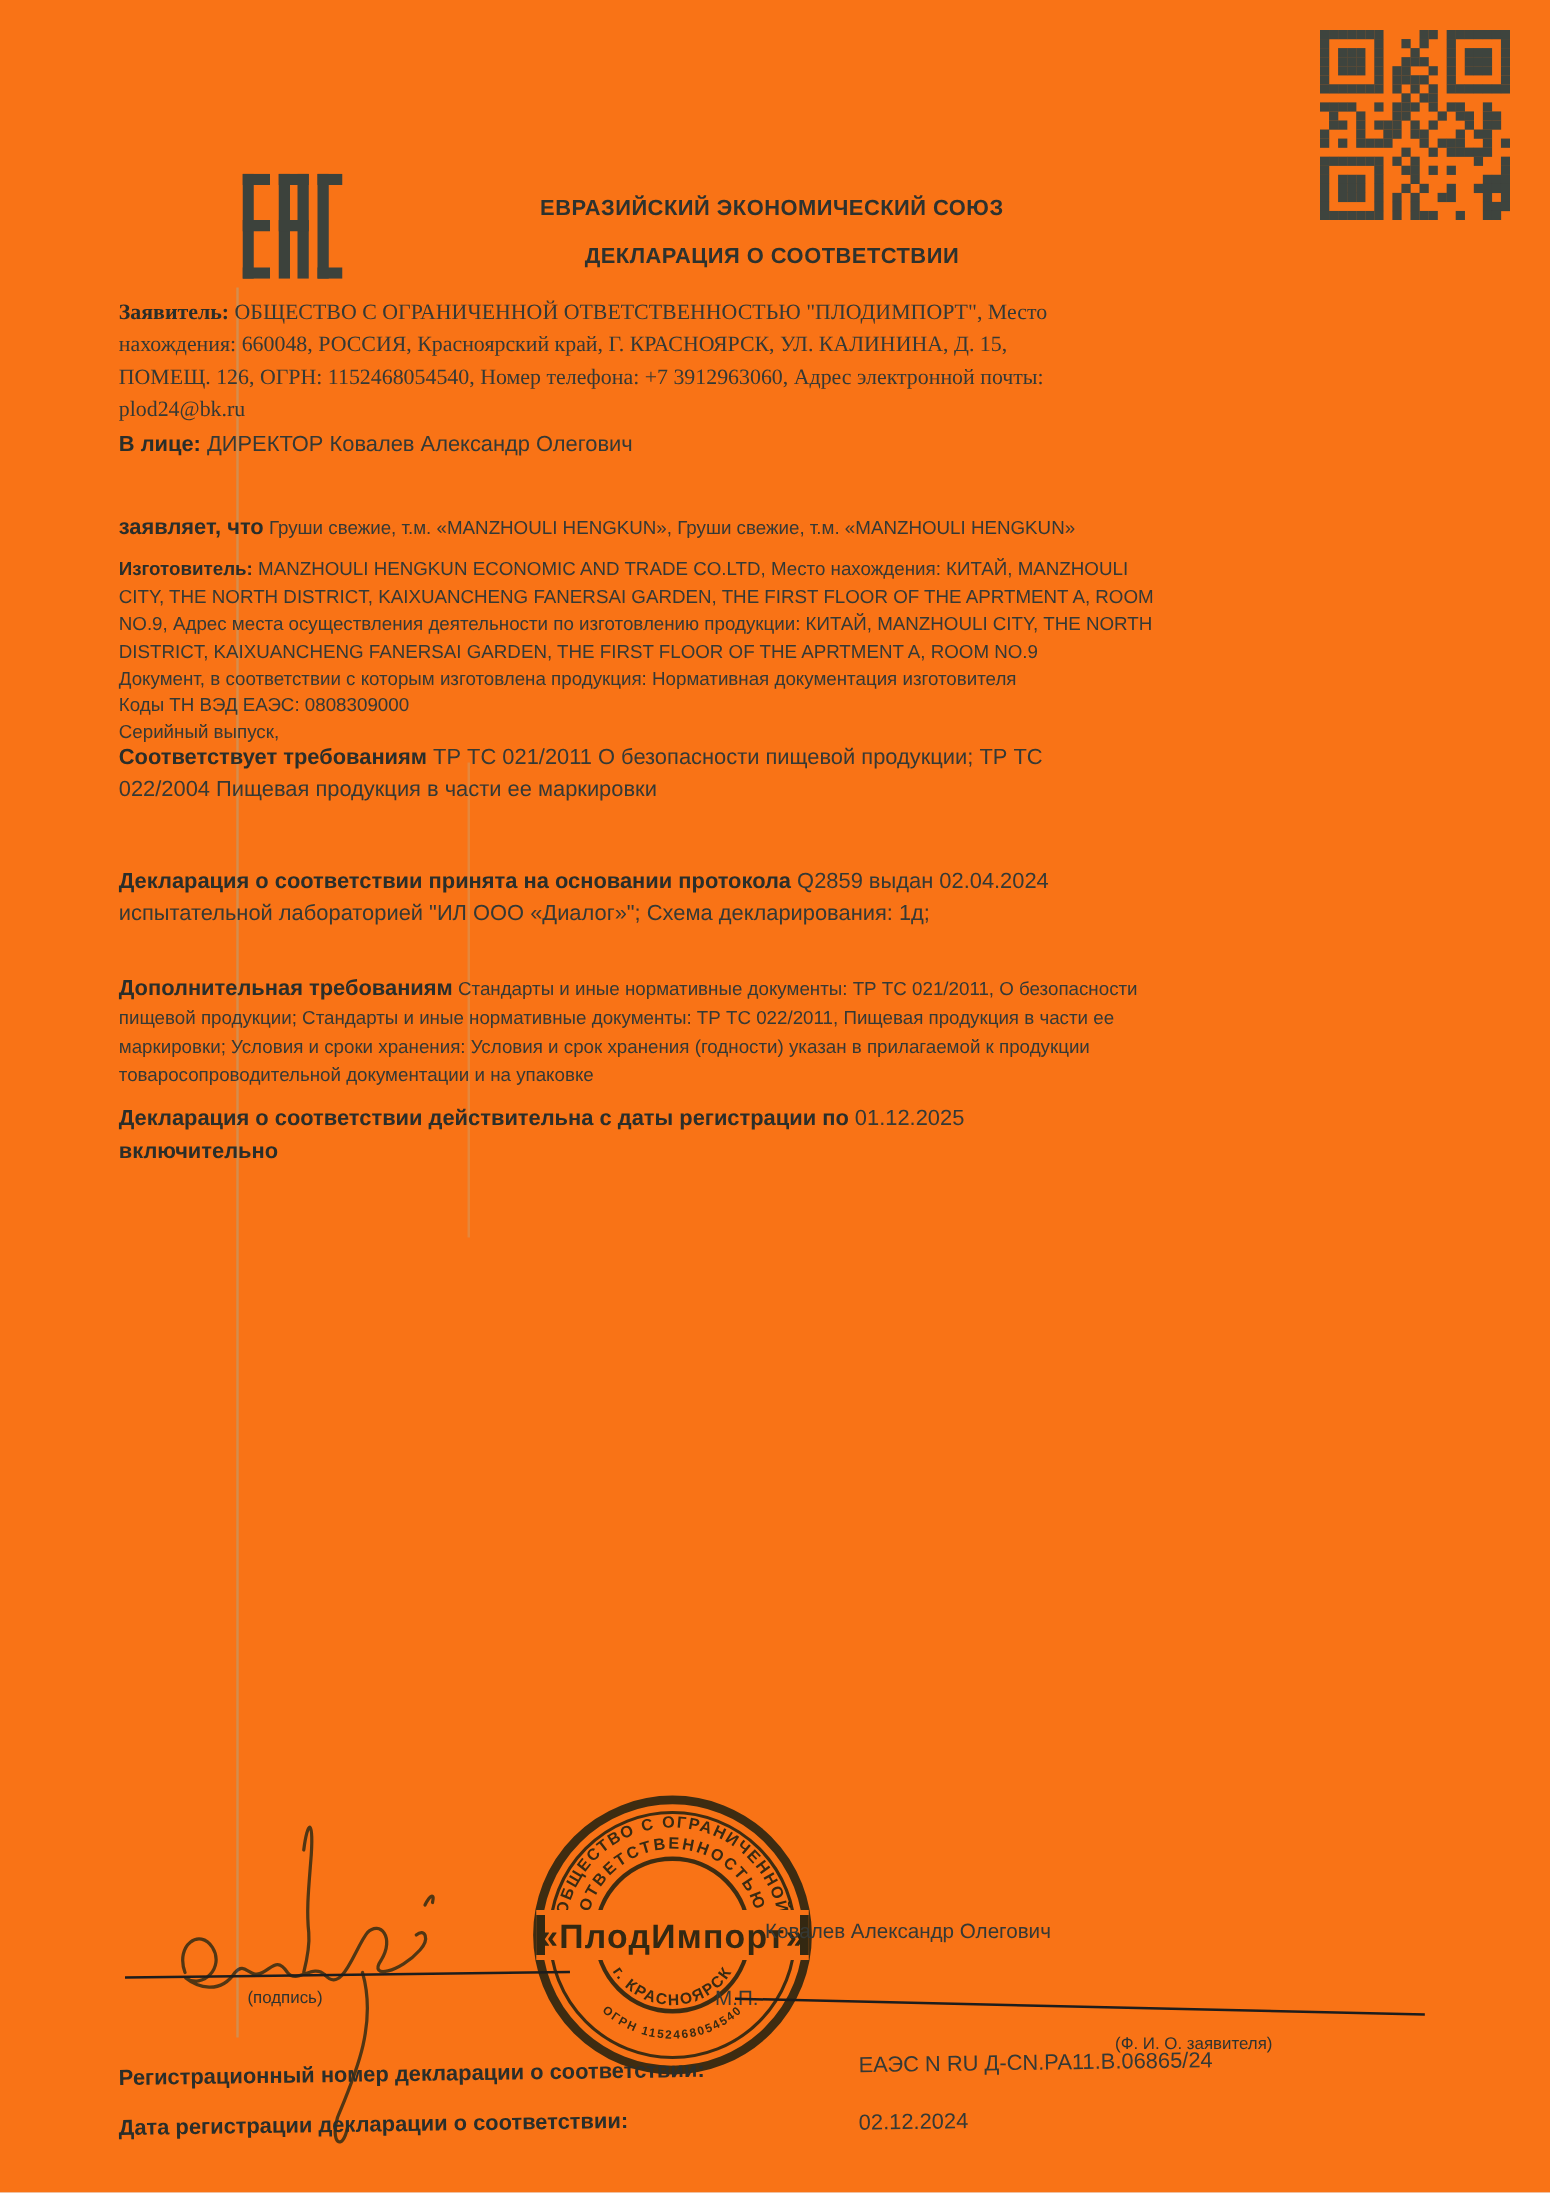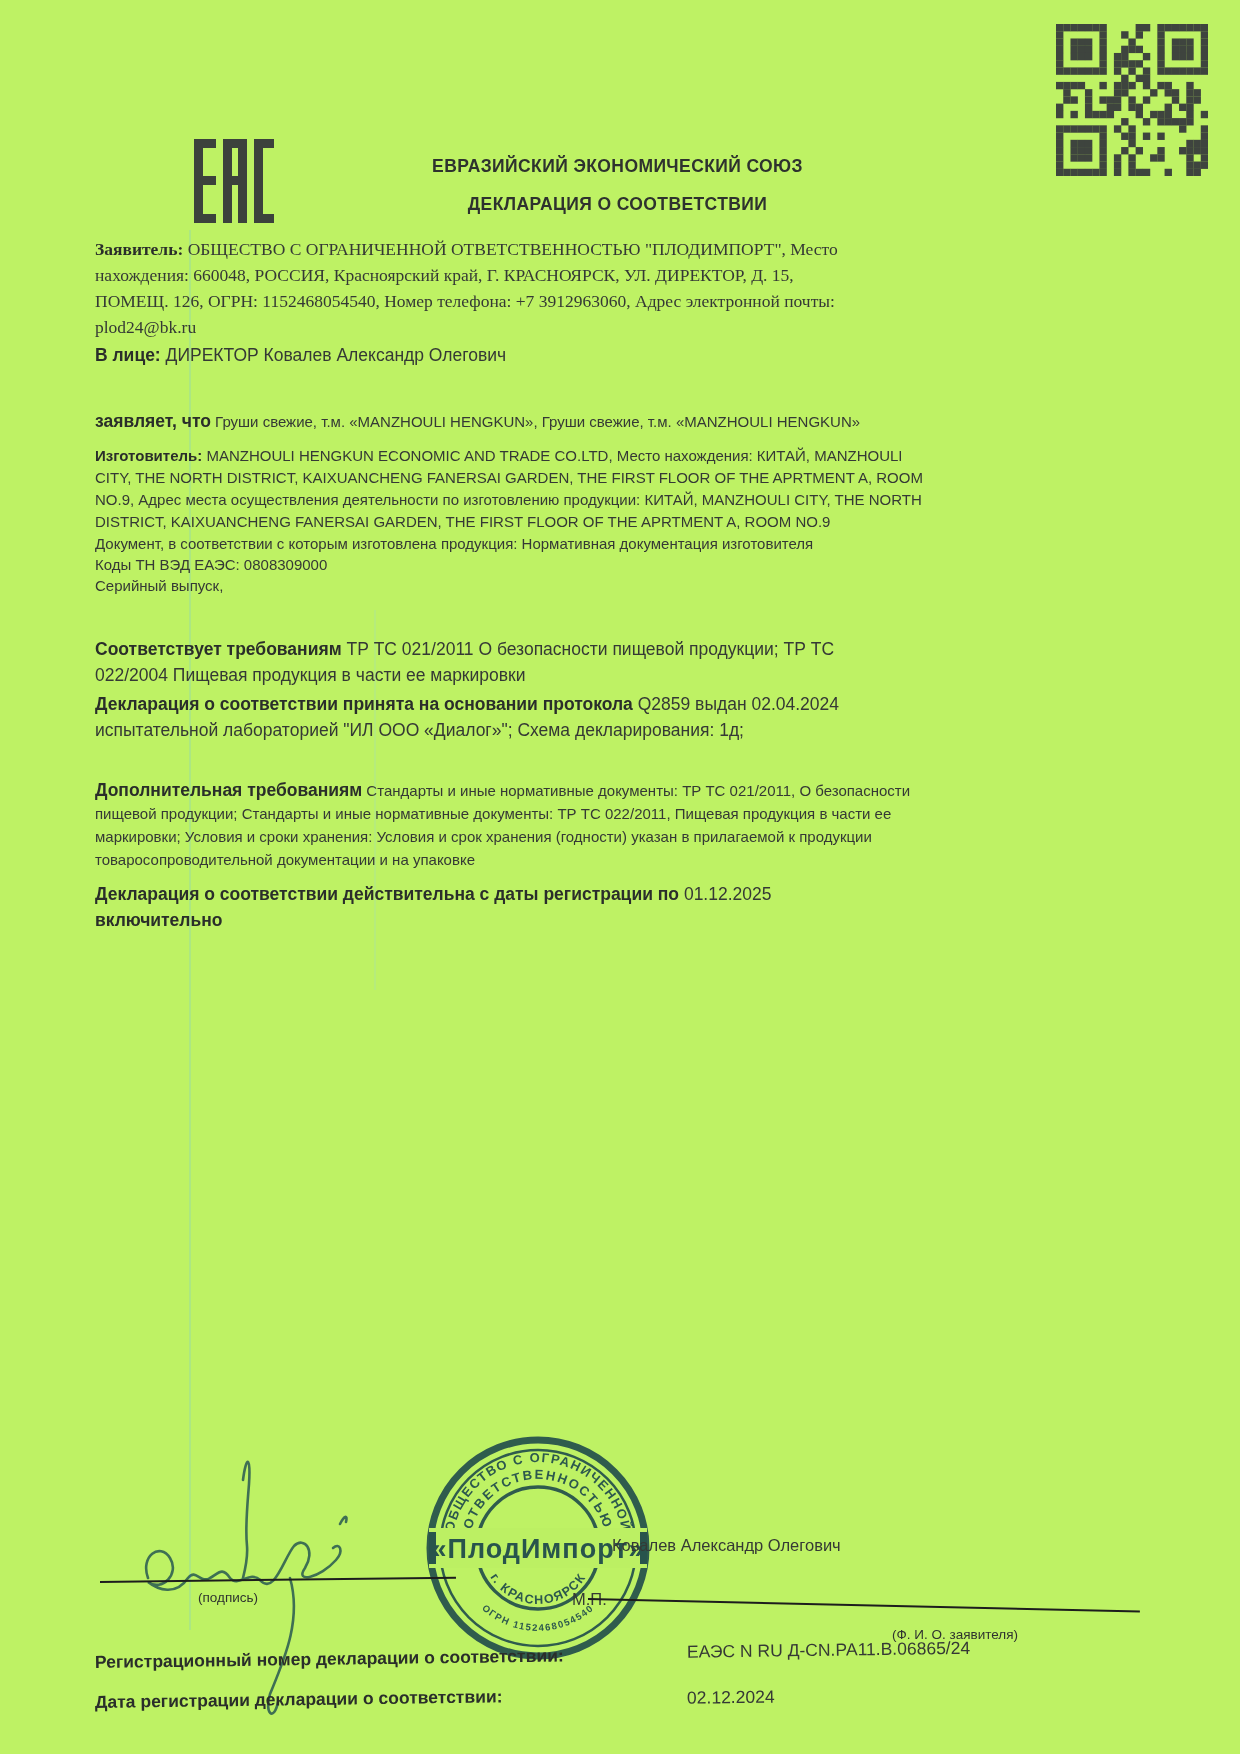--- a/index.html
+++ b/index.html
@@ -1,18 +1,18 @@
 <!DOCTYPE html>
 <html><head>
 <meta charset="utf-8">
 <style>
   html,body{margin:0;padding:0;background:#e8e8e8;}
   .page{
     position:relative;width:1240px;height:1754px;margin:0 auto;
-    background:#bef264;overflow:hidden;
+    background:#f97316;overflow:hidden;
     font-family:"Liberation Sans","DejaVu Sans",sans-serif;
     color:#353935;
   }
   .abs{position:absolute;}
   .b{font-weight:bold;color:#2a2e2a;}
   .ttl{left:95px;width:1045px;text-align:center;font-weight:bold;font-size:17.5px;color:#2e322e;letter-spacing:.4px;}
   .para{left:95px;width:1090px;font-size:17.5px;line-height:26px;}
   .line{white-space:nowrap;}
   .small{font-size:15px;line-height:22px;}
   .sm2{font-size:15px;}
@@ -266,21 +266,21 @@
       <rect x="15" y="20" width="1.02" height="1.02" fill="#3e443e"></rect>
       <rect x="18" y="20" width="1.02" height="1.02" fill="#3e443e"></rect>
       <rect x="19" y="20" width="1.02" height="1.02" fill="#3e443e"></rect>
     </svg>
 
   <div class="abs ttl" style="top:156px;">ЕВРАЗИЙСКИЙ ЭКОНОМИЧЕСКИЙ СОЮЗ</div>
   <div class="abs ttl" style="top:194px;">ДЕКЛАРАЦИЯ О СООТВЕТСТВИИ</div>
 
   <div class="abs para" style="top:236px;font-family:Liberation Serif, serif;">
     <div class="line"><span class="b">Заявитель:</span><span> ОБЩЕСТВО С ОГРАНИЧЕННОЙ ОТВЕТСТВЕННОСТЬЮ "ПЛОДИМПОРТ", Место</span></div>
-    <div class="line">нахождения: 660048, РОССИЯ,  Красноярский край, Г. КРАСНОЯРСК, УЛ. ДИРЕКТОР, Д. 15,</div>
+    <div class="line">нахождения: 660048, РОССИЯ,  Красноярский край, Г. КРАСНОЯРСК, УЛ. КАЛИНИНА, Д. 15,</div>
     <div class="line">ПОМЕЩ. 126, ОГРН: 1152468054540, Номер телефона: +7 3912963060, Адрес электронной почты:</div>
     <div class="line">plod24@bk.ru</div>
   </div>
 
   <div class="abs para line" style="top:342px;">
     <span class="b">В лице:</span><span> ДИРЕКТОР Ковалев Александр Олегович</span>
   </div>
 
   <div class="abs para line" style="top:408px;">
     <span class="b">заявляет, что</span><span class="sm2">  Груши свежие, т.м.  «MANZHOULI HENGKUN», Груши свежие, т.м.  «MANZHOULI HENGKUN»</span>
@@ -289,21 +289,21 @@
   <div class="abs para small" style="top:445px;">
     <div class="line"><span class="b">Изготовитель:</span><span> MANZHOULI HENGKUN ECONOMIC AND TRADE CO.LTD, Место нахождения: КИТАЙ, MANZHOULI</span></div>
     <div class="line">CITY, THE NORTH DISTRICT, KAIXUANCHENG FANERSAI GARDEN, THE FIRST FLOOR OF THE APRTMENT A, ROOM</div>
     <div class="line">NO.9, Адрес места осуществления деятельности по изготовлению продукции: КИТАЙ, MANZHOULI CITY, THE NORTH</div>
     <div class="line">DISTRICT, KAIXUANCHENG FANERSAI GARDEN, THE FIRST FLOOR OF THE APRTMENT A, ROOM NO.9</div>
   </div>
   <div class="abs para small line" style="top:533px;">Документ, в соответствии с которым изготовлена продукция: Нормативная документация изготовителя</div>
   <div class="abs para small line" style="top:554px;">Коды ТН ВЭД ЕАЭС: 0808309000</div>
   <div class="abs para small line" style="top:575px;">Серийный выпуск,</div>
 
-  <div class="abs para" style="top:636px;">
+  <div class="abs para" style="top:592px;">
     <div class="line"><span class="b">Соответствует требованиям</span><span>  ТР ТС 021/2011 О безопасности пищевой продукции; ТР ТС</span></div>
     <div class="line">022/2004 Пищевая продукция в части ее маркировки</div>
   </div>
 
   <div class="abs para" style="top:691px;">
     <div class="line"><span class="b">Декларация о соответствии принята на основании протокола</span><span> Q2859 выдан 02.04.2024</span></div>
     <div class="line">испытательной лабораторией "ИЛ ООО «Диалог»"; Схема декларирования: 1д;</div>
   </div>
 
   <div class="abs para" style="top:779px;line-height:23px;">

